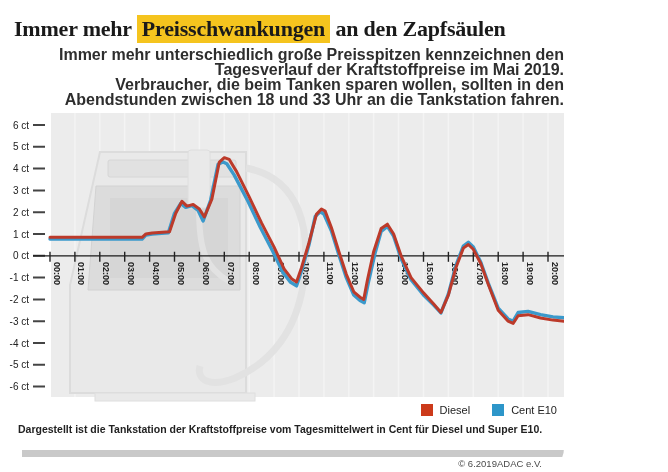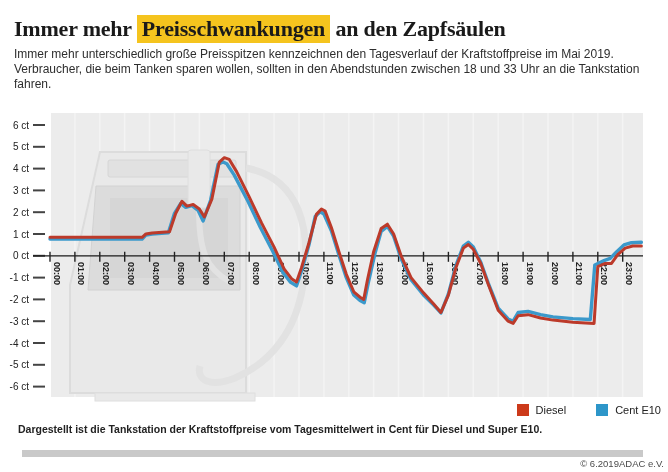--- a/index.html
+++ b/index.html
@@ -1,30 +1,30 @@
 <!DOCTYPE html>
 <html><head>
 <meta charset="utf-8">
 <style>
   html,body{margin:0;padding:0;background:#fff;}
-  #stage{position:relative;width:668px;height:472px;background:#ffffff;overflow:hidden;
-         font-family:"Liberation Sans",sans-serif;color:#222;}
+  #stage{position:relative;width:564px;height:472px;background:#ffffff;overflow:hidden;
+         font-family:"Liberation Sans",sans-serif;color:#222;border-radius:24px;}
   #title{position:absolute;left:14px;top:16px;font-family:"Liberation Serif",serif;
          font-weight:700;font-size:22px;color:#1a1a1a;letter-spacing:-0.2px;white-space:nowrap;}
   #title .hl{background:#f5c41e;padding:1px 5px 2px 5px;}
-  #subtitle{position:absolute;left:14px;top:47px;font-size:12px;font-weight:400;color:#2e2e2e;line-height:15px;}
+  #subtitle{position:absolute;left:14px;top:47px;font-size:16px;font-weight:700;color:#2e2e2e;line-height:15px;text-align:right;}
   #chart-title{position:absolute;left:64px;top:86px;font-size:18px;color:#1d1d1d;}
   svg{position:absolute;left:0;top:0;}
   #source{position:absolute;left:18px;top:404px;font-size:10.5px;color:#222;}
   #caption{position:absolute;left:18px;top:423px;font-size:10.5px;font-weight:700;color:#222;}
-  #legend{position:absolute;right:7px;top:404px;display:flex;gap:30px;align-items:center;padding-left:40px;}
+  #legend{position:absolute;right:7px;top:404px;display:flex;gap:22px;align-items:center;padding-left:40px;}
   .legend-item{display:flex;align-items:center;gap:7px;}
   .swatch{width:12px;height:12px;display:inline-block;}
   #footer-bar{position:absolute;left:22px;top:450px;width:621px;height:7px;background:#c9c9c9;}
-  #copyright{position:absolute;right:4px;top:458px;font-size:9.5px;color:#4a4a4a;}
+  #copyright{position:absolute;right:22px;top:458px;font-size:9.5px;color:#4a4a4a;}
   .legend-label{font-size:11px;color:#222;}
 </style>
 </head>
 <body>
 
 <div id="stage">
 
   <div id="title"><span>Immer mehr </span><span class="hl">Preisschwankungen</span><span> an den Zapfsäulen</span></div>
 
   <div id="subtitle">

